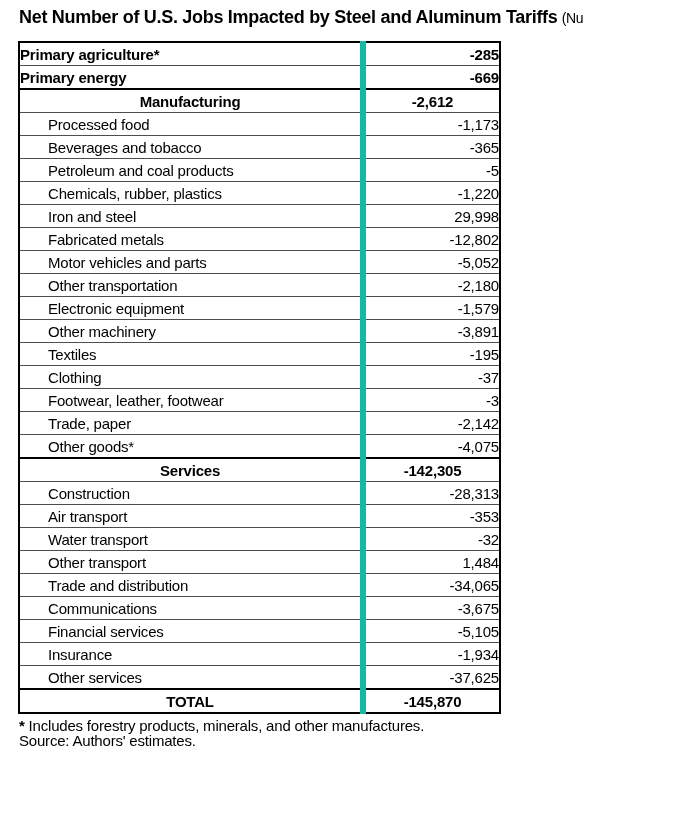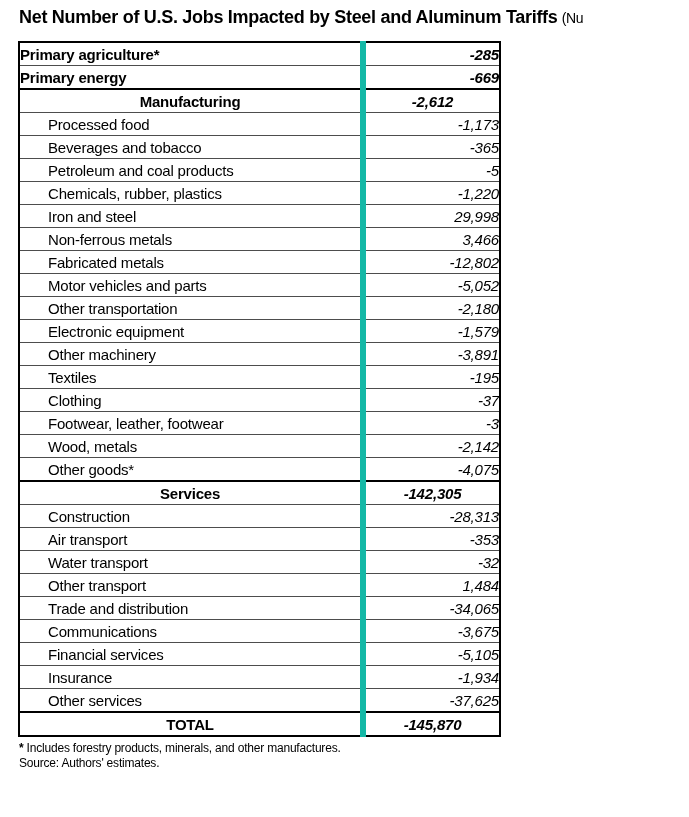--- a/index.html
+++ b/index.html
@@ -59,28 +59,27 @@
     border-right: 6px solid #14b8a6;
   }
   td.label-cell.sub {
     padding-left: 28px;
     margin-left: 16px;
   }
   td.value-cell {
     width: 133px;
     text-align: right;
     padding-right: 6px;
-    font-style: italic;
   }
   tr.bold-row td {
     font-weight: bold;
   }
   .footnotes {
     margin: 4px 0 0 1px;
-    font-size: 12px;
+    font-size: 15px;
     line-height: 15px;
     letter-spacing: -0.2px;
   }
   .footnotes .fn-symbol {
     font-weight: bold;
   }
 </style>
 </head>
 <body>
 
@@ -119,24 +118,20 @@
         </tr>
         <tr class="">
           <td class="label-cell sub">Chemicals, rubber, plastics</td>
           <td class="value-cell">-1,220</td>
         </tr>
         <tr class="">
           <td class="label-cell sub">Iron and steel</td>
           <td class="value-cell">29,998</td>
         </tr>
         <tr class="">
-          <td class="label-cell sub">Non-ferrous metals</td>
-          <td class="value-cell">3,466</td>
-        </tr>
-        <tr class="">
           <td class="label-cell sub">Fabricated metals</td>
           <td class="value-cell">-12,802</td>
         </tr>
         <tr class="">
           <td class="label-cell sub">Motor vehicles and parts</td>
           <td class="value-cell">-5,052</td>
         </tr>
         <tr class="">
           <td class="label-cell sub">Other transportation</td>
           <td class="value-cell">-2,180</td>
@@ -155,21 +150,21 @@
         </tr>
         <tr class="">
           <td class="label-cell sub">Clothing</td>
           <td class="value-cell">-37</td>
         </tr>
         <tr class="">
           <td class="label-cell sub">Footwear, leather, footwear</td>
           <td class="value-cell">-3</td>
         </tr>
         <tr class="">
-          <td class="label-cell sub">Wood, metals</td>
+          <td class="label-cell sub">Trade, paper</td>
           <td class="value-cell">-2,142</td>
         </tr>
         <tr class="">
           <td class="label-cell sub">Other goods*</td>
           <td class="value-cell">-4,075</td>
         </tr>
         <tr class="bold-row thick-top">
           <td class="label-cell">Services</td>
           <td class="value-cell">-142,305</td>
         </tr>

